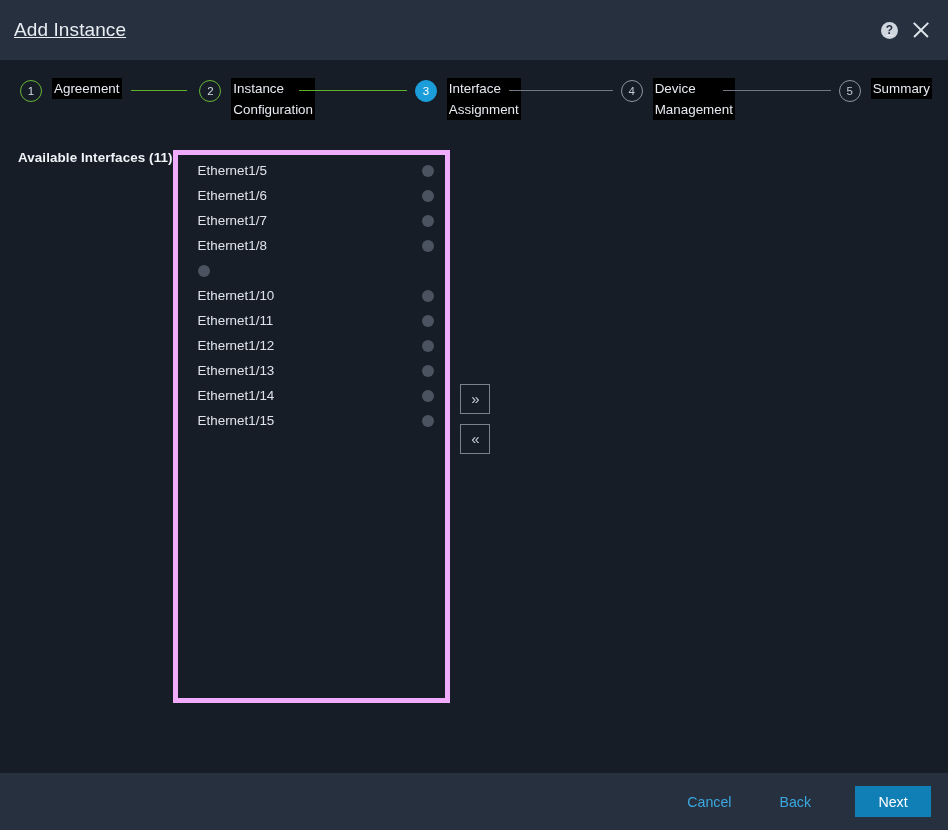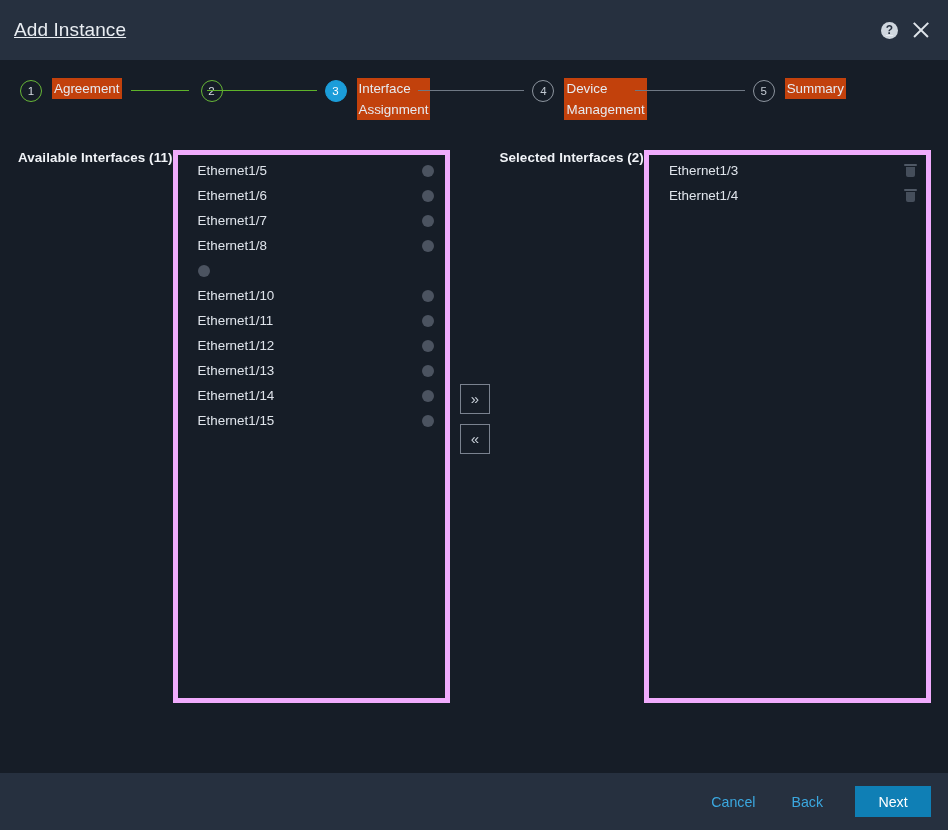--- a/index.html
+++ b/index.html
@@ -109,21 +109,21 @@
     border: 1.3px solid #8d959f;
     color: #c2c9d2;
     background: transparent;
   }
   .step-label {
     margin-left: 10px;
     font-size: 13.4px;
     line-height: 21px;
     color: #e6eaf0;
     white-space: pre-line;
-    background: #c2410c;
+    background: #000000;
     padding: 0 2px;
     max-width: 95px;
   }
   .connector {
     height: 1.4px;
     margin-top: 12px;
     align-self: flex-start;
   }
   .connector.green { background: #5eb32a; }
   .connector.grey  { background: #6f7884; }
@@ -238,21 +238,21 @@
   }
 
   
   .footer {
     flex: 0 0 57px;
     background: #26303f;
     display: flex;
     align-items: center;
     justify-content: flex-end;
     padding-right: 17px;
-    gap: 4px;
+    gap: 16px;
   }
   .link-btn {
     background: none;
     border: none;
     color: #3ba8e0;
     font-size: 14.2px;
     font-family: "Liberation Sans", sans-serif;
     cursor: pointer;
     padding: 6px 16px;
   }
@@ -285,20 +285,22 @@
   <div class="stepper">
 
     <div class="step">
       <div class="step-circle done">1</div>
       <div class="step-label">Agreement</div>
     </div>
     <div class="connector green c1"></div>
 
     <div class="step sp1">
       <div class="step-circle done">2</div>
+      <div class="step-label">Instance
+Configuration</div>
     </div>
     <div class="connector green c2"></div>
 
     <div class="step sp2">
       <div class="step-circle active">3</div>
       <div class="step-label">Interface
 Assignment</div>
     </div>
     <div class="connector grey c3"></div>
 
@@ -369,35 +371,20 @@
       </div>
     </div>
 
     <div class="panel-spacer">
       <div class="transfer">
         <div class="xfer-btn">»</div>
         <div class="xfer-btn">«</div>
       </div>
     </div>
 
-    <div class="panel right">
-      <div class="panel-title">Selected Interfaces (2)</div>
-      <div class="panel-box">
-        <ul class="list" id="selected-list">
-            <li class="list-row">
-              <span class="name">Ethernet1/3</span>
-              <span class="trash"></span>
-            </li>
-            <li class="list-row">
-              <span class="name">Ethernet1/4</span>
-              <span class="trash"></span>
-            </li>
-          </ul>
-      </div>
-    </div>
 
   </div>
 
   <div class="footer">
     <button class="link-btn">Cancel</button>
     <button class="link-btn">Back</button>
     <button class="primary-btn">Next</button>
   </div>
 
 </div>

